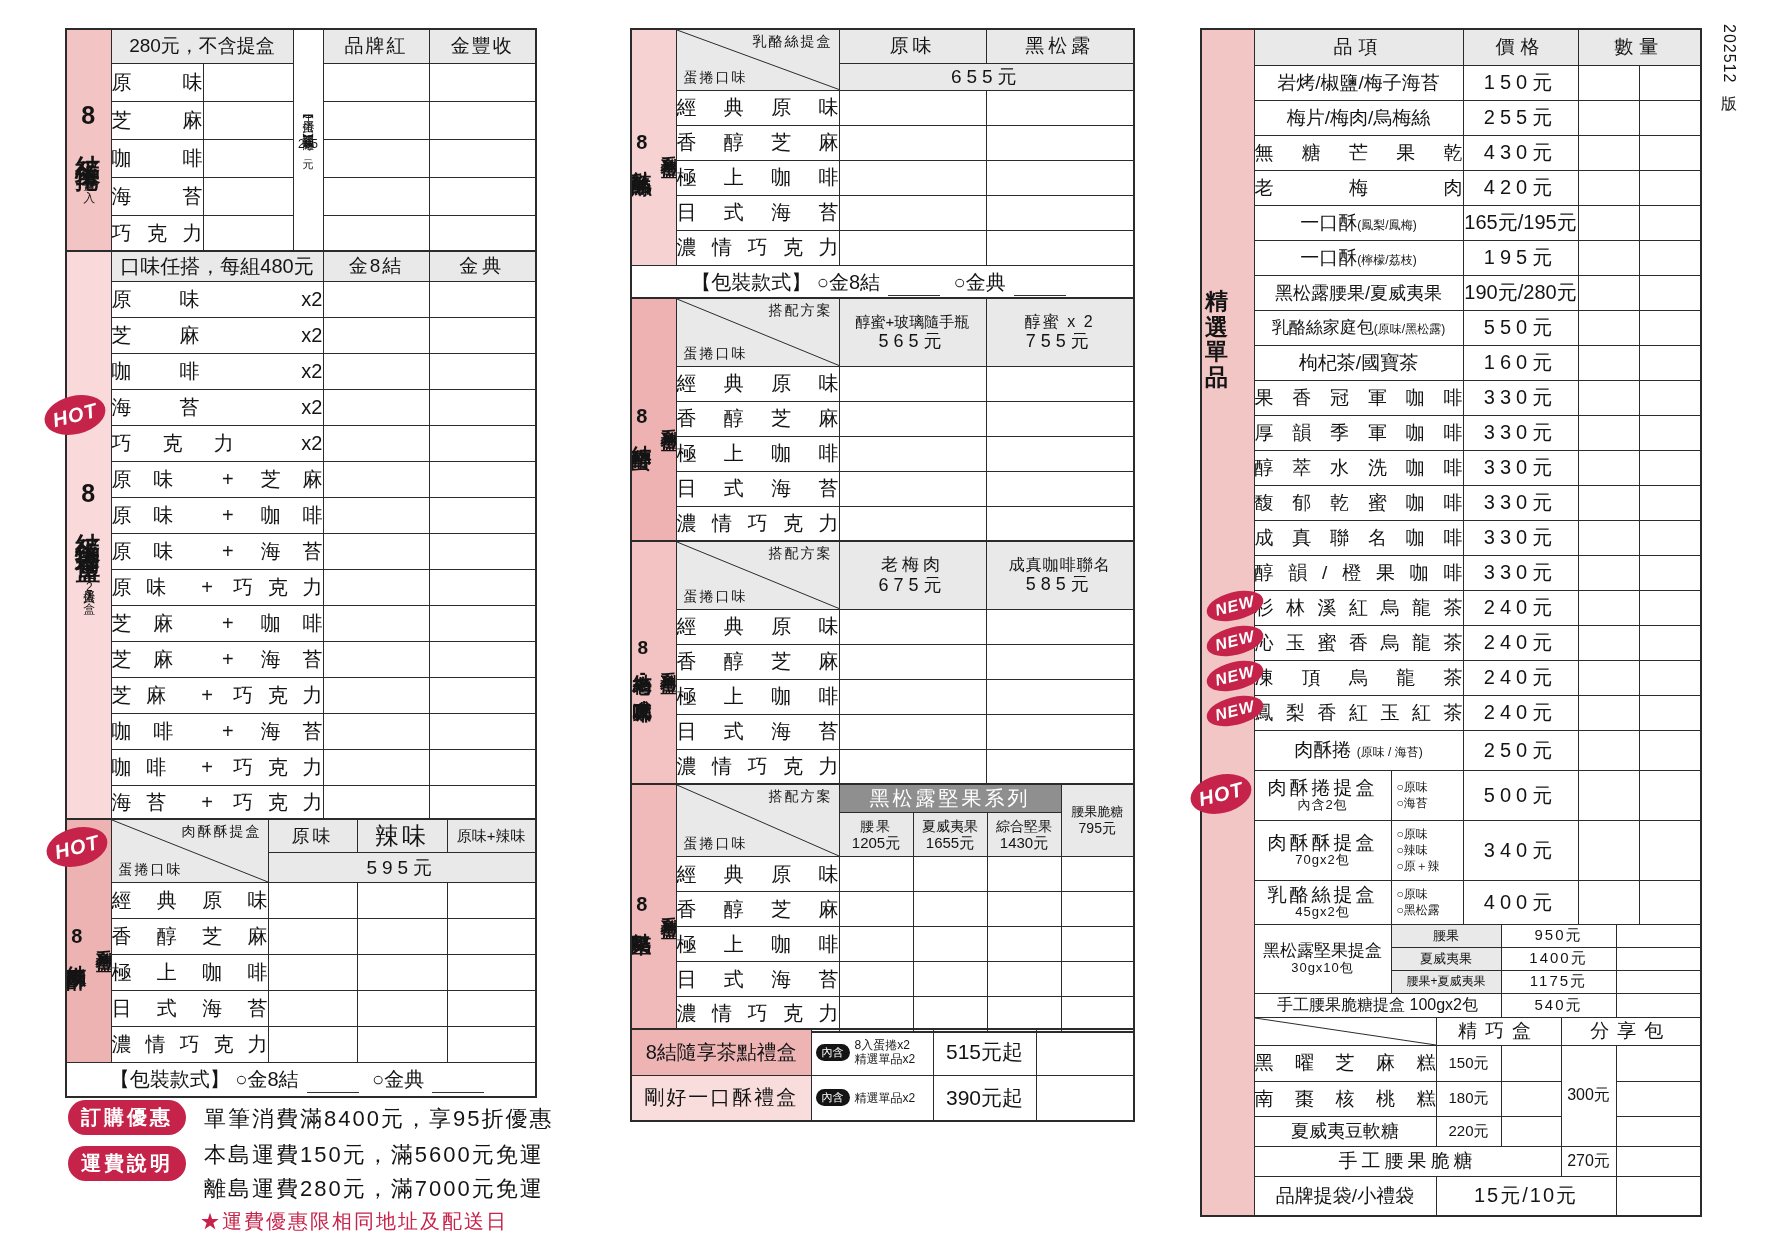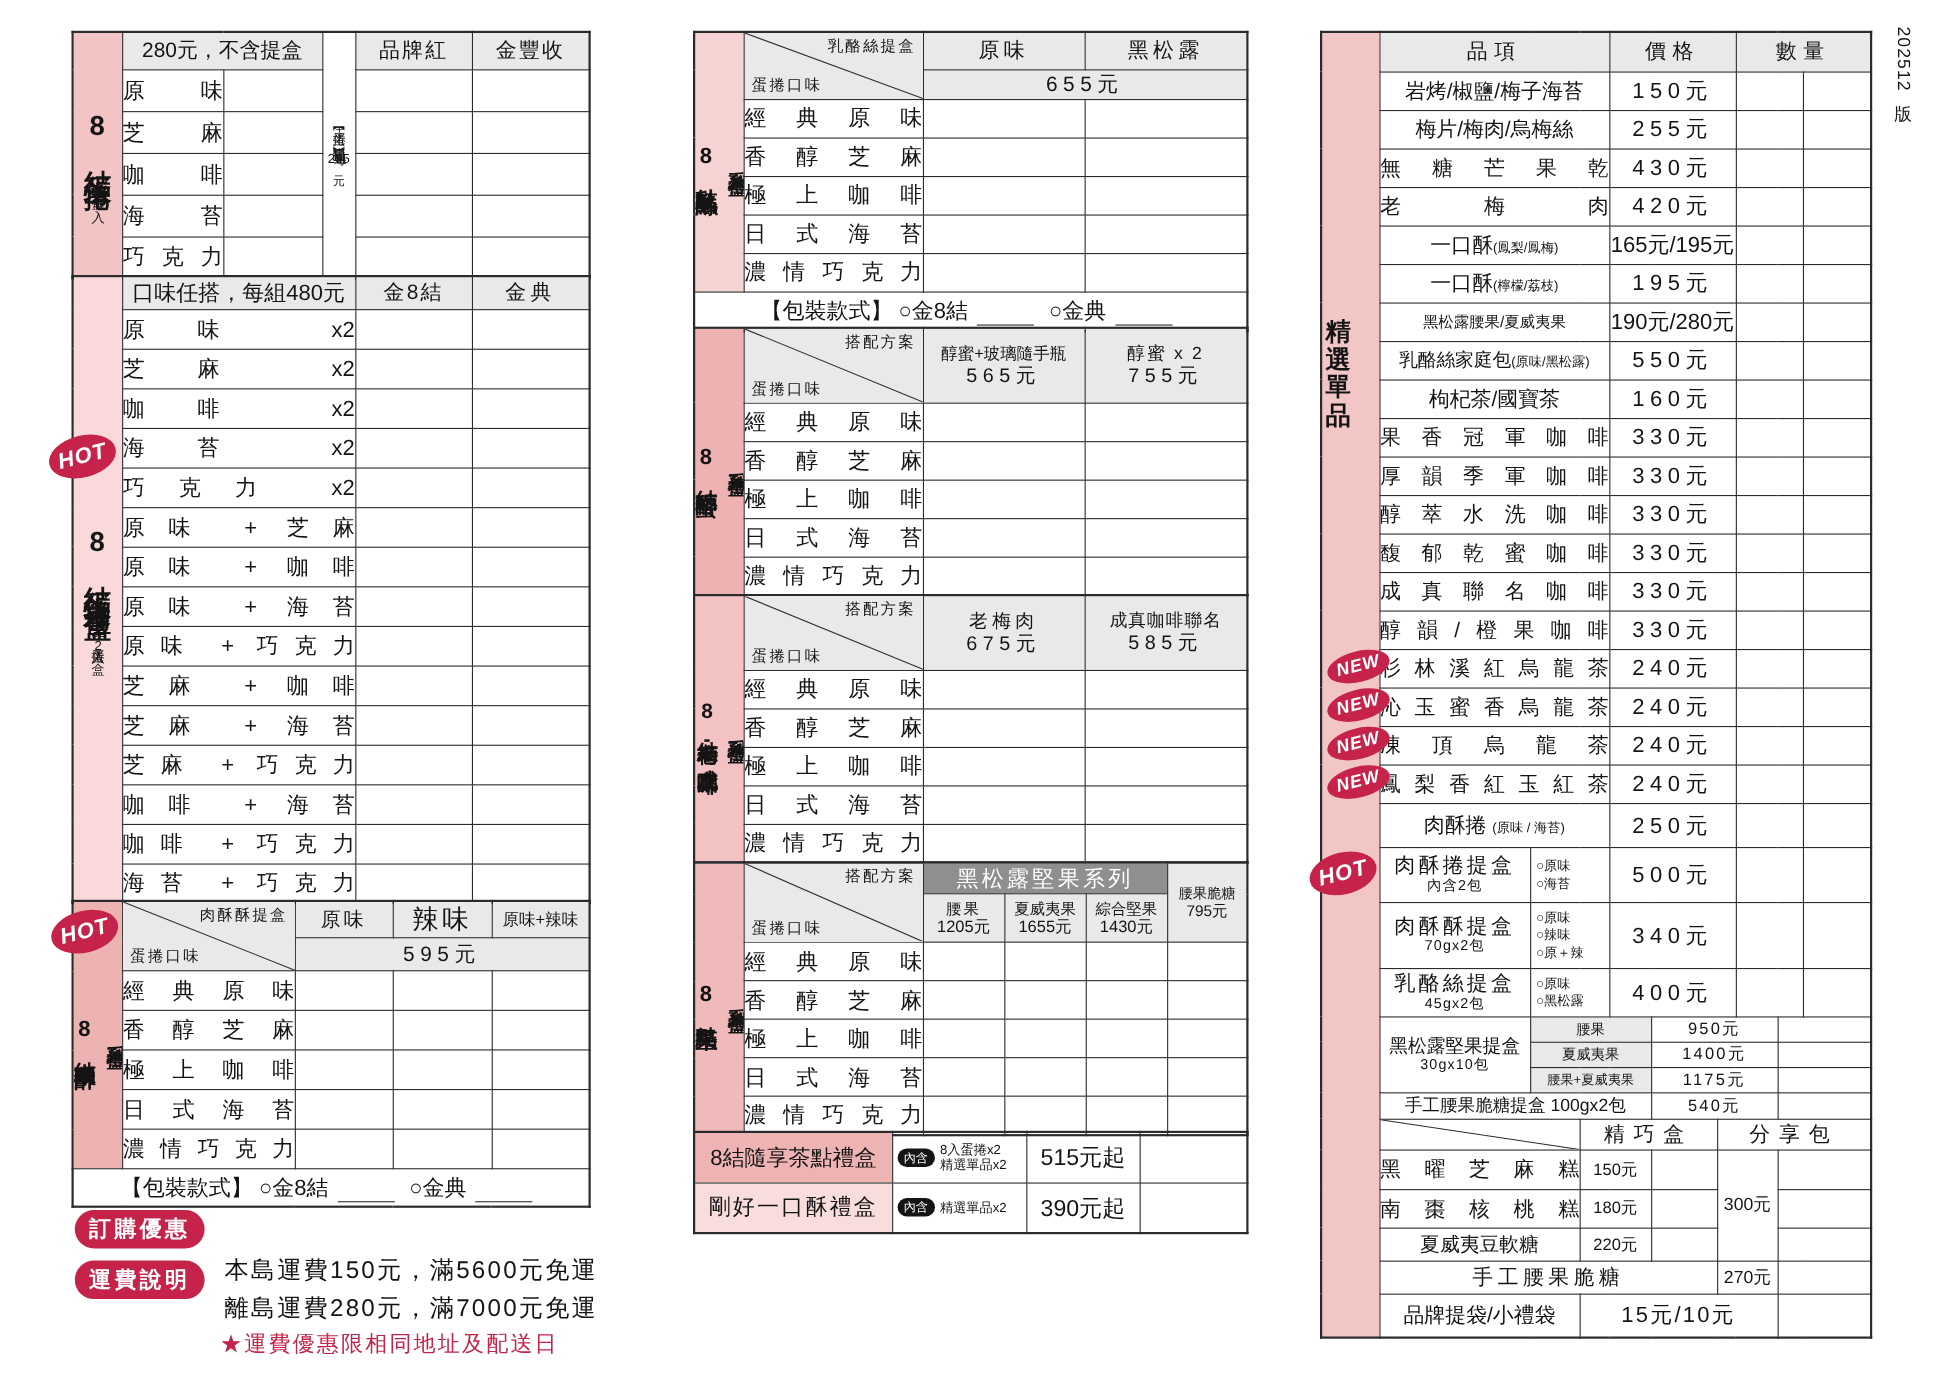--- a/index.html
+++ b/index.html
@@ -285,20 +285,21 @@
       <td colspan="5">
         <span>【包裝款式】</span>
         <span>○金8結</span><span class="blank"></span>
         <span>○金典</span><span class="blank"></span>
       </td>
     </tr>
   </tbody>
     </table>
 
   <div class="pill" style="left:68px; top:1100px;">訂購優惠</div>
+  <div class="note-t" style="left:204px; top:1104px;">單筆消費滿8400元，享95折優惠</div>
   <div class="pill" style="left:68px; top:1146px;">運費說明</div>
   <div class="note-t" style="left:204px; top:1140px;">本島運費150元，滿5600元免運</div>
   <div class="note-t" style="left:204px; top:1174px;">離島運費280元，滿7000元免運</div>
   <div class="star" style="left:200px; top:1208px;">★運費優惠限相同地址及配送日</div>
 
   <div class="oval" style="left:44px; top:396px; width:62px; height:38px;">HOT</div>
   <div class="oval" style="left:46px; top:828px; width:62px; height:38px;">HOT</div>
 
   <table class="f" style="left:630px; top:28px; width:503px;">
     <colgroup>
@@ -670,21 +671,21 @@
           <td colspan="2"></td>
           <td></td>
         </tr>
     <tr style="height:35px">
           <td colspan="3" style="font-size:19px"><span>一口酥</span><span class="sub">(檸檬/荔枝)</span></td>
           <td colspan="3" class="price">195元</td>
           <td colspan="2"></td>
           <td></td>
         </tr>
     <tr style="height:35px">
-          <td colspan="3" style="font-size:14px"><span>黑松露腰果/夏威夷果</span></td>
+          <td colspan="3" style="font-size:18px"><span>黑松露腰果/夏威夷果</span></td>
           <td colspan="3" class="tight">190元/280元</td>
           <td colspan="2"></td>
           <td></td>
         </tr>
     <tr style="height:35px">
           <td colspan="3" style="font-size:17px"><span>乳酪絲家庭包</span><span class="sub">(原味/黑松露)</span></td>
           <td colspan="3" class="price">550元</td>
           <td colspan="2"></td>
           <td></td>
         </tr>

